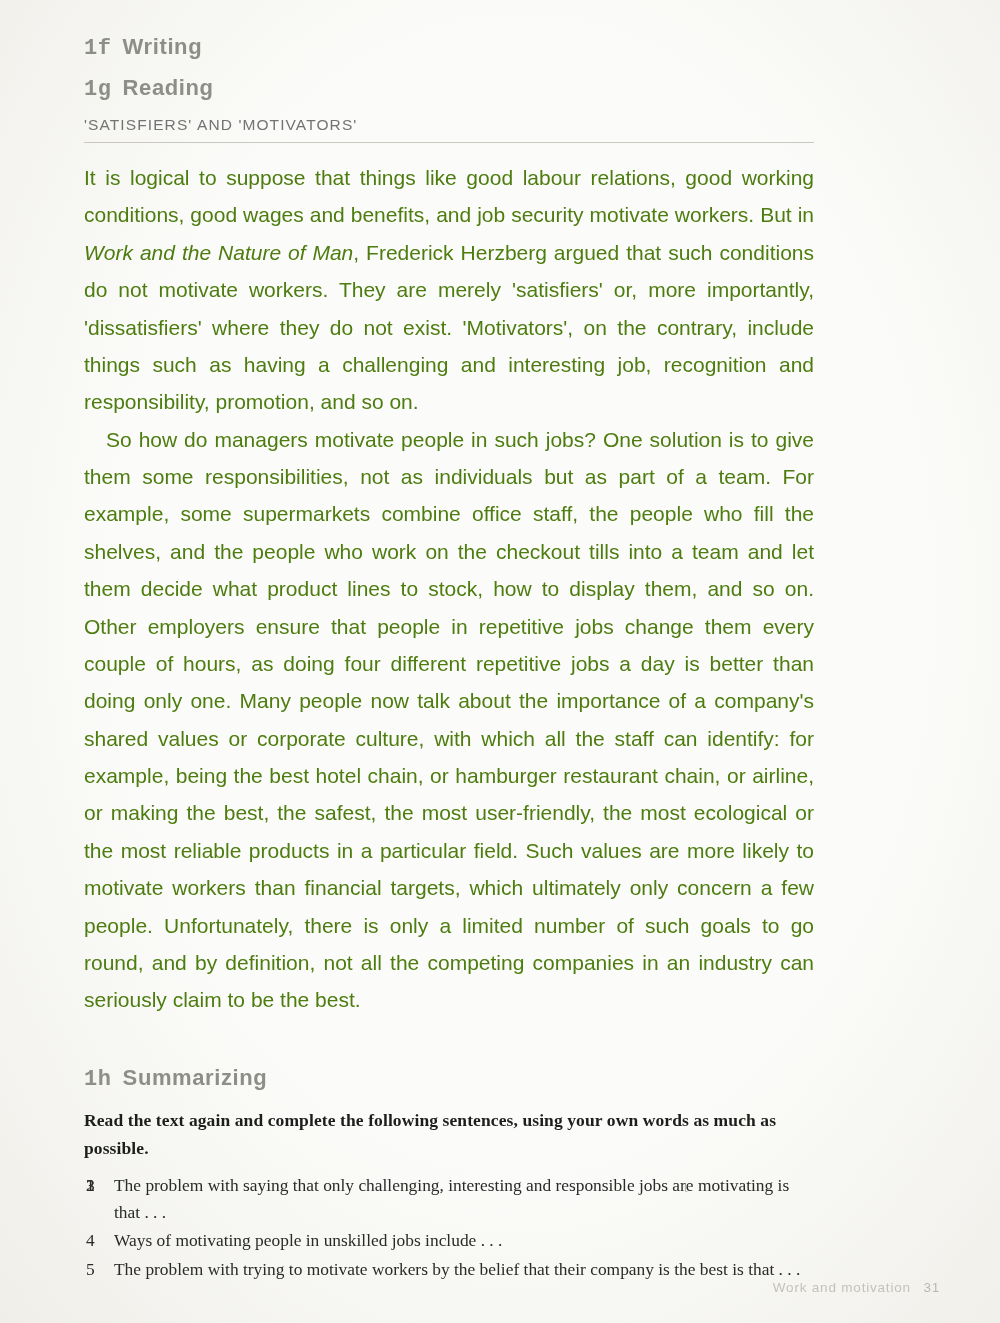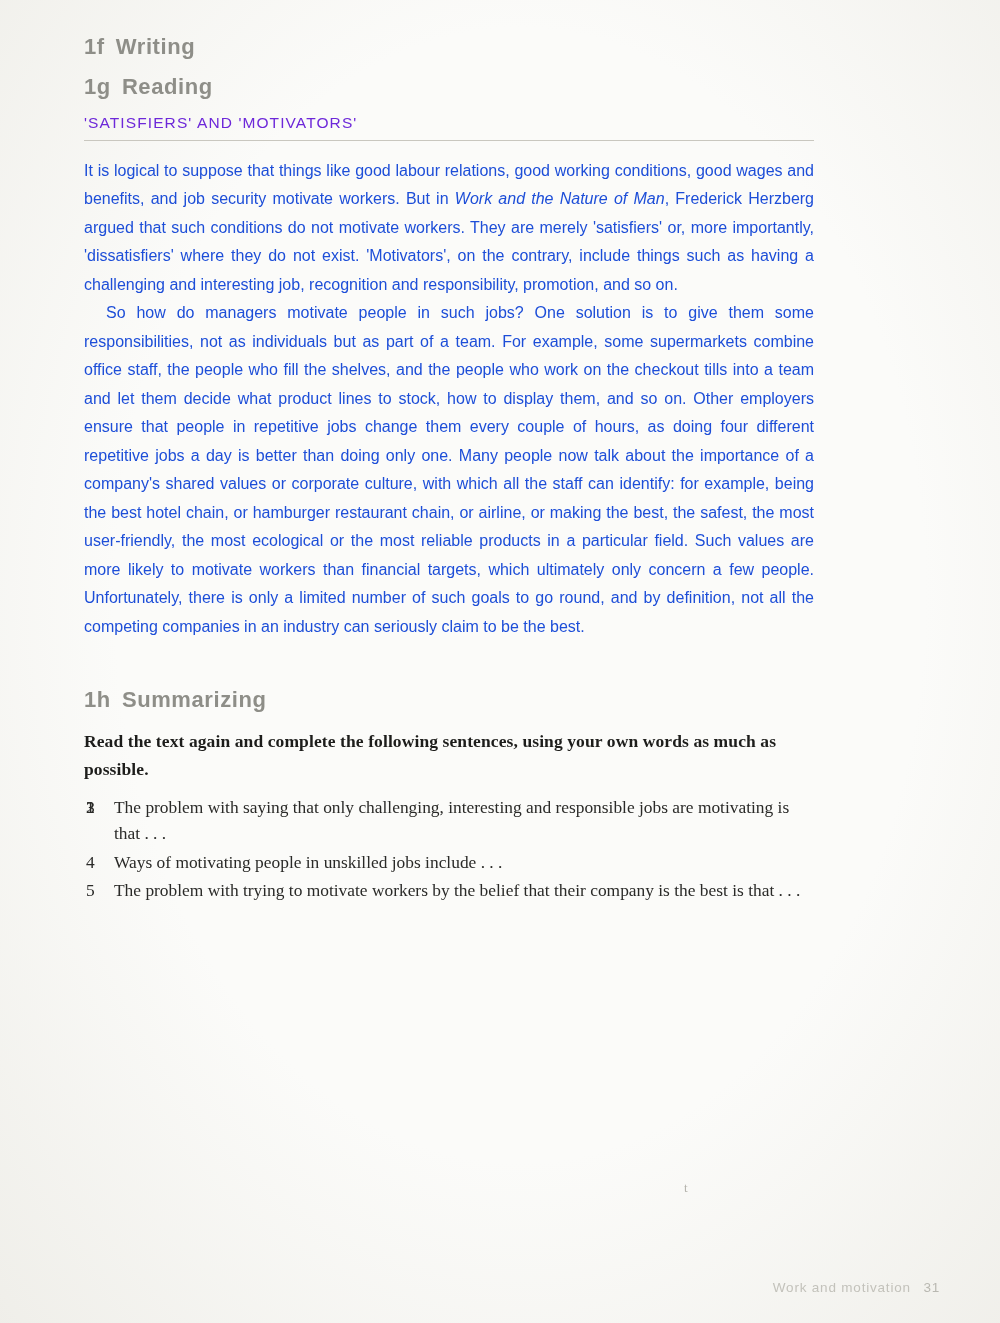--- a/index.html
+++ b/index.html
@@ -38,51 +38,52 @@
   h2.section-heading {
     font-family: "Liberation Sans", sans-serif;
     font-weight: bold;
     font-size: 22px;
     letter-spacing: 0.6px;
     color: #8e8e88;
     margin: 0 0 14px 0;
   }
   h2.section-heading .num {
     margin-right: 11px;
+    font-family: Liberation Mono, monospace;
   }
   .lead {
     font-family: "Liberation Serif", serif;
     font-weight: bold;
     font-size: 17.5px;
     line-height: 1.62;
     color: #1d1d1b;
     margin: 0 0 34px 0;
     letter-spacing: 0.1px;
   }
   .lead em {
     font-style: italic;
   }
   .sub-heading {
     font-family: "Liberation Sans", sans-serif;
     font-size: 15.5px;
     letter-spacing: 1.1px;
-    color: #6d28d9;
+    color: #737373;
     margin: 0 0 8px 0;
     font-weight: normal;
   }
   .rule {
     border: 0;
     border-top: 1px solid #c9c7bf;
     margin: 0 0 16px 0;
   }
   .body-text {
     font-family: "Liberation Sans", sans-serif;
-    font-size: 16px;
+    font-size: 21px;
     line-height: 1.78;
-    color: #1d4ed8;
+    color: #4d7c0f;
     text-align: justify;
     margin: 0;
   }
   .body-text p {
     margin: 0;
   }
   .body-text p + p {
     text-indent: 22px;
   }
   .body-text i {

